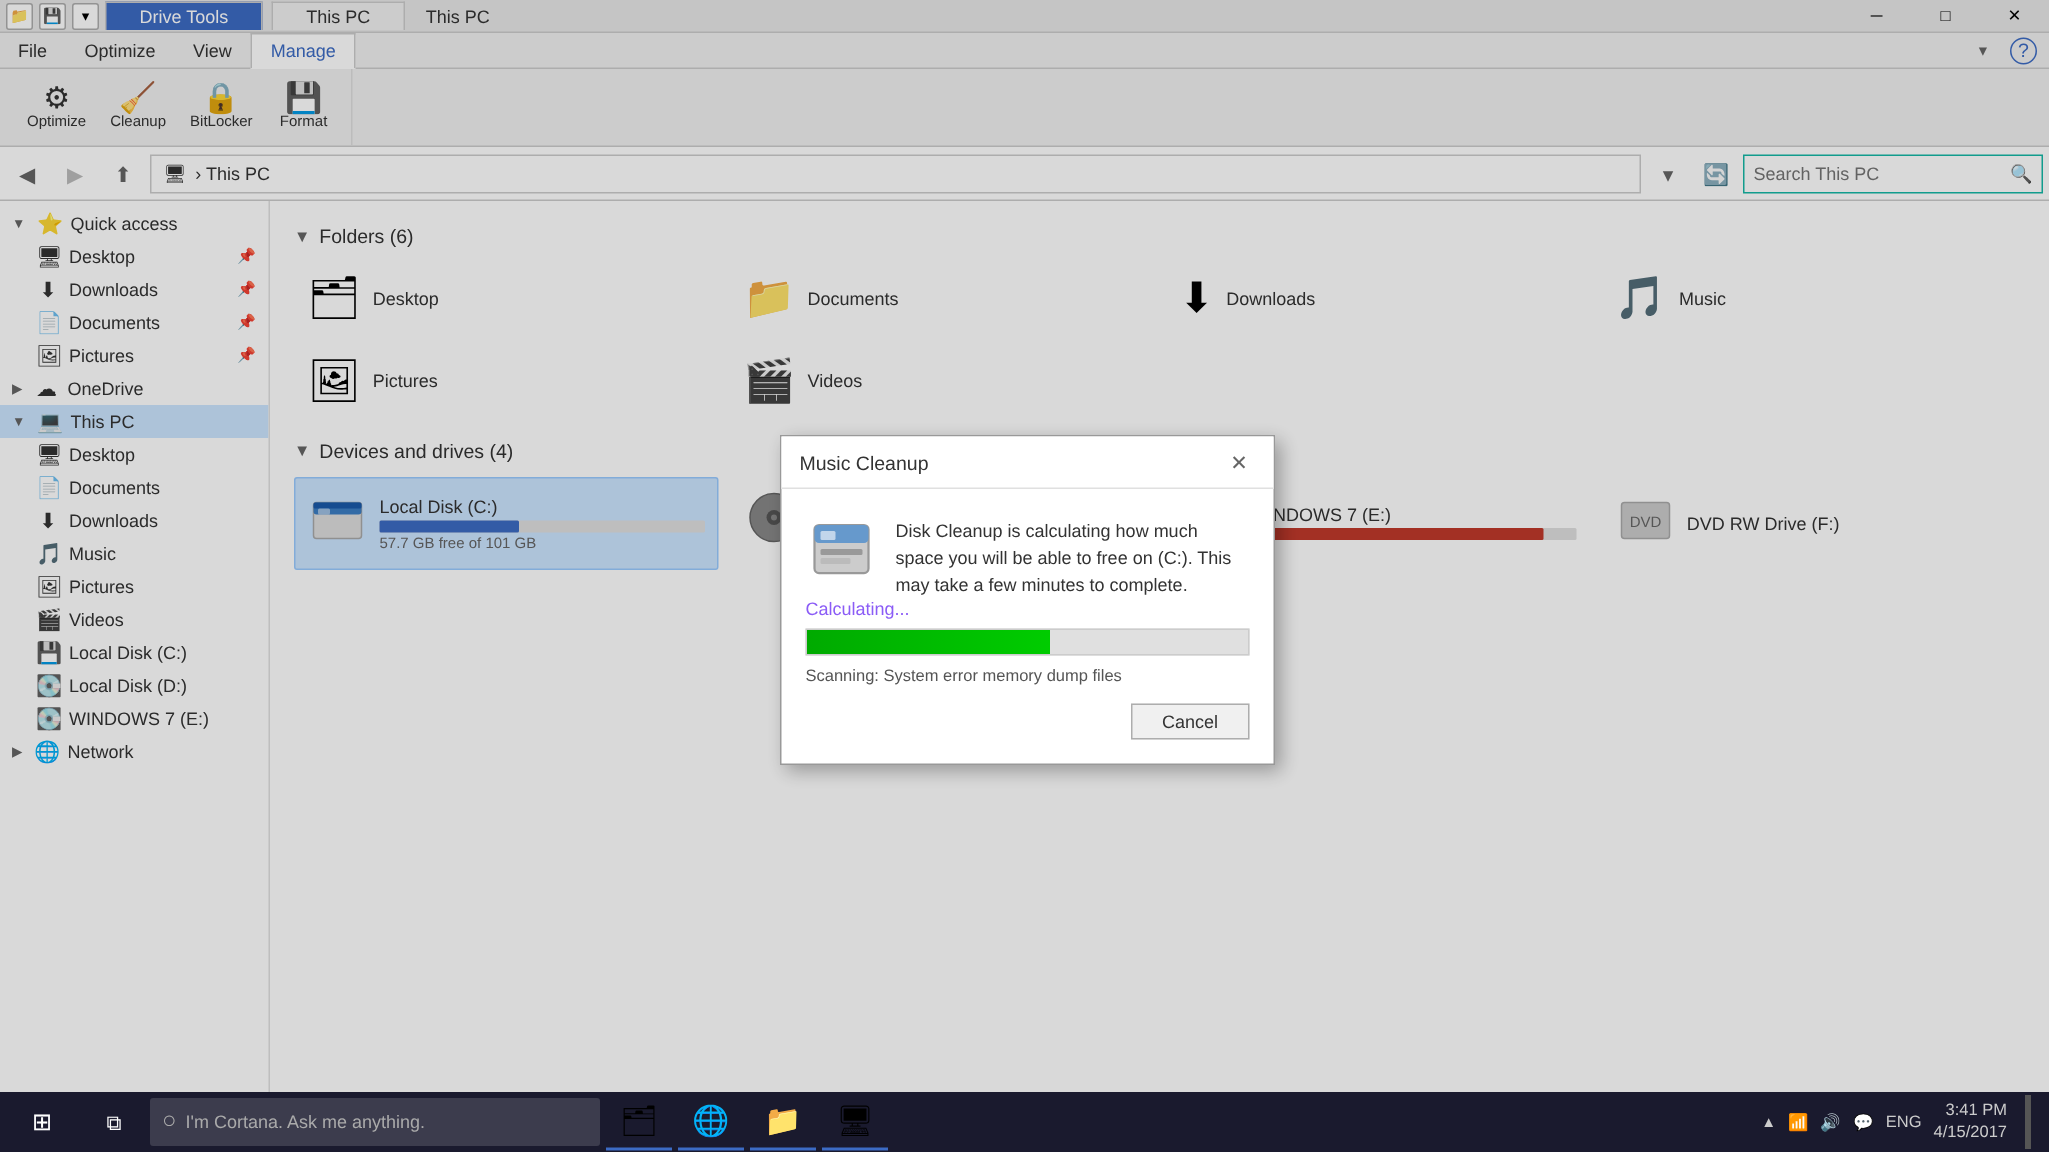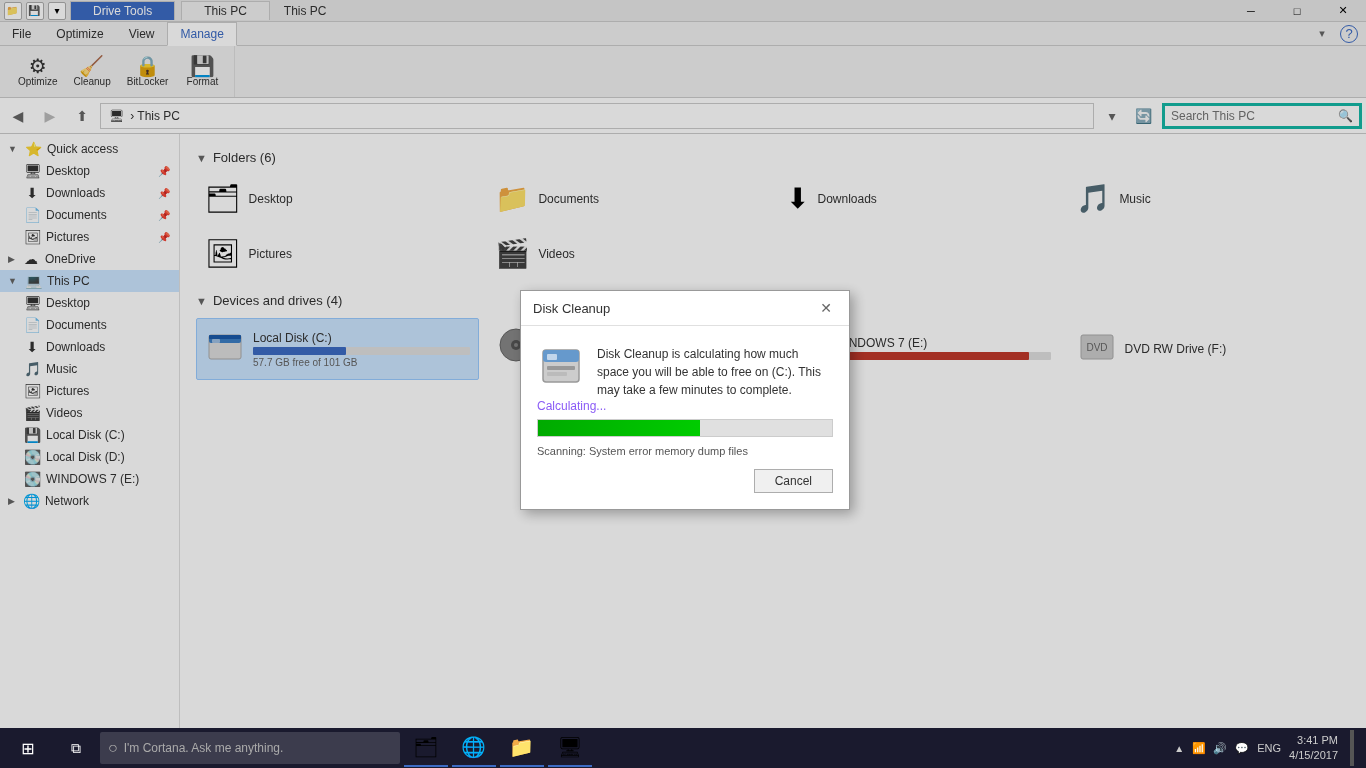--- a/index.html
+++ b/index.html
@@ -20,21 +20,21 @@
     .rtab { padding: 4px 12px; font-size: 12px; cursor: pointer; color: #333; border-right: 1px solid transparent; }
     .rtab.active { background: #fff; border: 1px solid #ccc; border-bottom: 1px solid #fff; color: #3c6bc4; }
     .ribbon-btn-group { display: flex; align-items: center; gap: 4px; padding: 4px 8px; border-right: 1px solid #ddd; }
     .ribbon-btn { display: flex; flex-direction: column; align-items: center; justify-content: center; padding: 2px 6px; cursor: pointer; border-radius: 2px; min-width: 48px; font-size: 10px; color: #333; }
     .ribbon-icon { font-size: 20px; line-height: 1; }
 
     
     .address-bar { height: 36px; background: #fff; border-bottom: 1px solid #ccc; display: flex; align-items: center; padding: 0 4px; gap: 4px; }
     .nav-btn { width: 28px; height: 28px; display: flex; align-items: center; justify-content: center; cursor: pointer; border-radius: 2px; color: #666; font-size: 14px; }
     .address-path { flex: 1; height: 26px; border: 1px solid #ccc; display: flex; align-items: center; padding: 0 8px; background: #fff; font-size: 12px; color: #333; }
-    .search-box { width: 200px; height: 26px; border: 3px solid #14b8a6; display: flex; align-items: center; padding: 0 6px; gap: 4px; }
+    .search-box { width: 200px; height: 26px; border: 1px solid #14b8a6; display: flex; align-items: center; padding: 0 6px; gap: 4px; }
     .search-box input { border: none; outline: none; width: 100%; font-size: 12px; }
 
     
     .main { display: flex; height: calc(768px - 22px - 52px - 36px - 24px - 30px); }
 
     
     .ribbon-header { height: 24px; background: #f0f0f0; border-bottom: 1px solid #ccc; display: flex; align-items: center; padding: 0 0; }
 
     
     .sidebar { width: 180px; background: #fff; border-right: 1px solid #e0e0e0; overflow-y: auto; padding: 4px 0; flex-shrink: 0; }
@@ -358,21 +358,21 @@
   <span>1 item selected</span>
   <div class="status-right">
     <div class="view-btn">☰</div>
     <div class="view-btn">⊞</div>
   </div>
 </div>
 
 <div class="overlay">
   <div class="dialog" style="position:absolute; left: 520px; top: 290px;">
     <div class="dialog-title-bar">
-      <span class="dialog-title">Disk Cleanup</span>
+      <span class="dialog-title">Music Cleanup</span>
       <div class="dialog-close">✕</div>
     </div>
     <div class="dialog-body">
       <div class="dialog-icon-row">
         <div class="dialog-disk-icon">
           <svg width="48" height="48" viewBox="0 0 48 48">
             <rect x="6" y="8" width="36" height="32" rx="3" fill="#ccc" stroke="#999" stroke-width="1.5"></rect>
             <rect x="6" y="8" width="36" height="12" rx="3" fill="#6699cc"></rect>
             <rect x="10" y="12" width="10" height="6" rx="1" fill="#fff" opacity="0.6"></rect>
             <rect x="10" y="24" width="28" height="4" rx="1" fill="#999"></rect>

